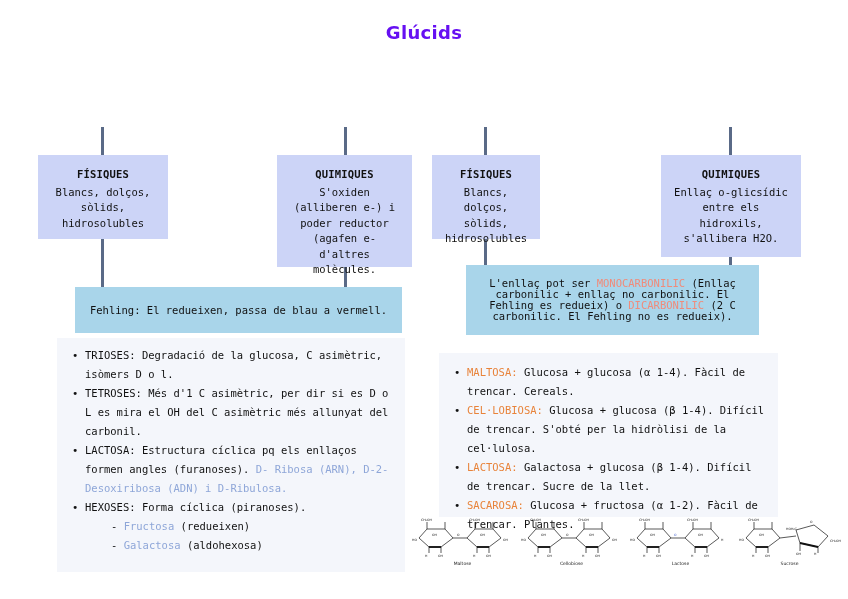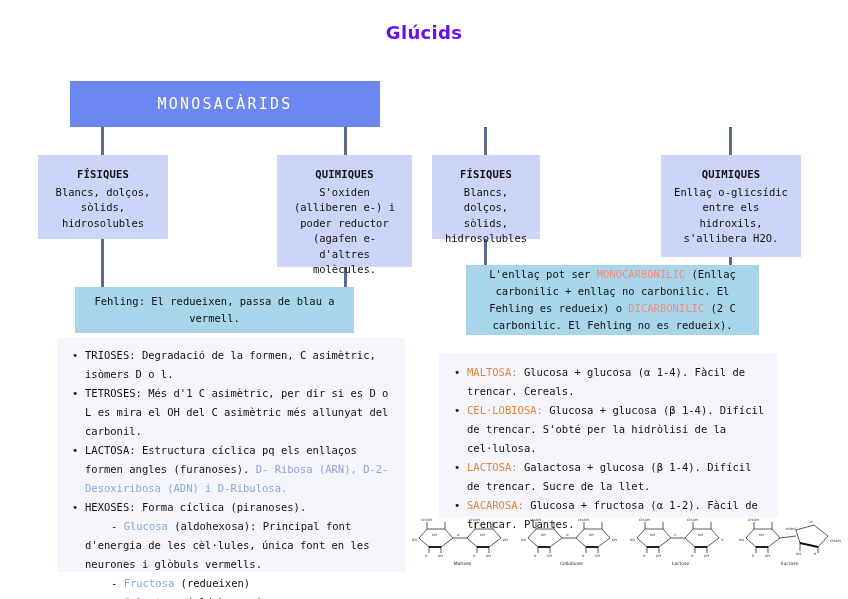--- a/index.html
+++ b/index.html
@@ -72,28 +72,28 @@
   #prop-mono-qui   { left: 277px; top: 155px; width: 135px; height: 112px; }
   #prop-oligo-fis  { left: 432px; top: 155px; width: 108px; height: 84px; }
   #prop-oligo-qui  { left: 661px; top: 155px; width: 140px; height: 102px; }
 
   
   .infobox {
     position: absolute;
     background: #a9d5ea;
     color: #111111;
     font-size: 10.5px;
-    line-height: 17px;
+    line-height: 11px;
     text-align: center;
     display: flex;
     align-items: center;
     justify-content: center;
     padding: 8px 10px;
   }
-  #fehling-box { left: 75px;  top: 287px; width: 279px; height: 46px; }
+  #fehling-box { left: 75px;  top: 287px; width: 327px; height: 46px; }
   #enllac-box  { left: 466px; top: 265px; width: 293px; height: 70px; }
 
   .hl-red { color: #f08b7a; }
 
   
   .listpanel {
     position: absolute;
     background: #f4f6fb;
     color: #111111;
     font-size: 10.5px;
@@ -147,23 +147,20 @@
     font-family: "DejaVu Sans", sans-serif;
   }
 </style>
 </head>
 <body>
 
 <div id="page">
 
   <div class="title">Glúcids</div>
 
-  <div class="hdr" id="hdr-mono">
-    <span>MONOSACÀRIDS</span>
-  </div>
 
   <div class="conn" style="left:101px; top:127px; height:29px;"></div>
   <div class="conn" style="left:344px; top:127px; height:29px;"></div>
   <div class="conn" style="left:344px; top:267px; height:21px;"></div>
   <div class="conn" style="left:101px; top:239px; height:49px;"></div>
 
   <div class="conn" style="left:484px; top:127px; height:29px;"></div>
   <div class="conn" style="left:729px; top:127px; height:29px;"></div>
   <div class="conn" style="left:729px; top:257px; height:9px;"></div>
   <div class="conn" style="left:484px; top:239px; height:27px;"></div>
@@ -191,25 +188,24 @@
   <div class="infobox" id="fehling-box">
     <span>Fehling: El redueixen, passa de blau a vermell.</span>
   </div>
 
   <div class="infobox" id="enllac-box">
     <span><span>L'enllaç pot ser </span><span class="hl-red">MONOCARBONILIC</span><span> (Enllaç carbonilic + enllaç no carbonilic. El Fehling es redueix) o </span><span class="hl-red">DICARBONILIC</span><span> (2 C carbonilic. El Fehling no es redueix).</span></span>
   </div>
 
   <div class="listpanel" id="list-mono">
     <ul>
-      <li><span>TRIOSES: </span><span>Degradació de la formen, C asimètric, isòmers D o l.</span></li>
+      <li><span>TRIOSES: </span><span>Degradació de la glucosa, C asimètric, isòmers D o l.</span></li>
       <li><span>TETROSES: </span><span>Més d'1 C asimètric, per dir si es D o L es mira el OH del C asimètric més allunyat del carbonil.</span></li>
       <li><span>LACTOSA: </span><span>Estructura cíclica pq els enllaços formen angles (furanoses). </span><span class="hl-blue">D- Ribosa (ARN), D-2-Desoxiribosa (ADN) i D-Ribulosa.</span></li>
       <li><span>HEXOSES: </span><span>Forma cíclica (piranoses).</span>
-        <span class="sub"><span>- </span><span class="hl-blue">Glucosa</span><span> (aldohexosa): Principal font d'energia de les cèl·lules, única font en les neurones i glòbuls vermells.</span></span>
         <span class="sub"><span>- </span><span class="hl-blue">Fructosa</span><span> (redueixen)</span></span>
         <span class="sub"><span>- </span><span class="hl-blue">Galactosa</span><span> (aldohexosa)</span></span>
       </li>
     </ul>
   </div>
 
   <div class="listpanel" id="list-oligo">
     <ul>
       <li><span class="hl-orange">MALTOSA: </span><span>Glucosa + glucosa (α 1-4). Fàcil de trencar. Cereals.</span></li>
       <li><span class="hl-orange">CEL·LOBIOSA: </span><span>Glucosa + glucosa (β 1-4). Difícil de trencar. S'obté per la hidròlisi de la cel·lulosa.</span></li>

